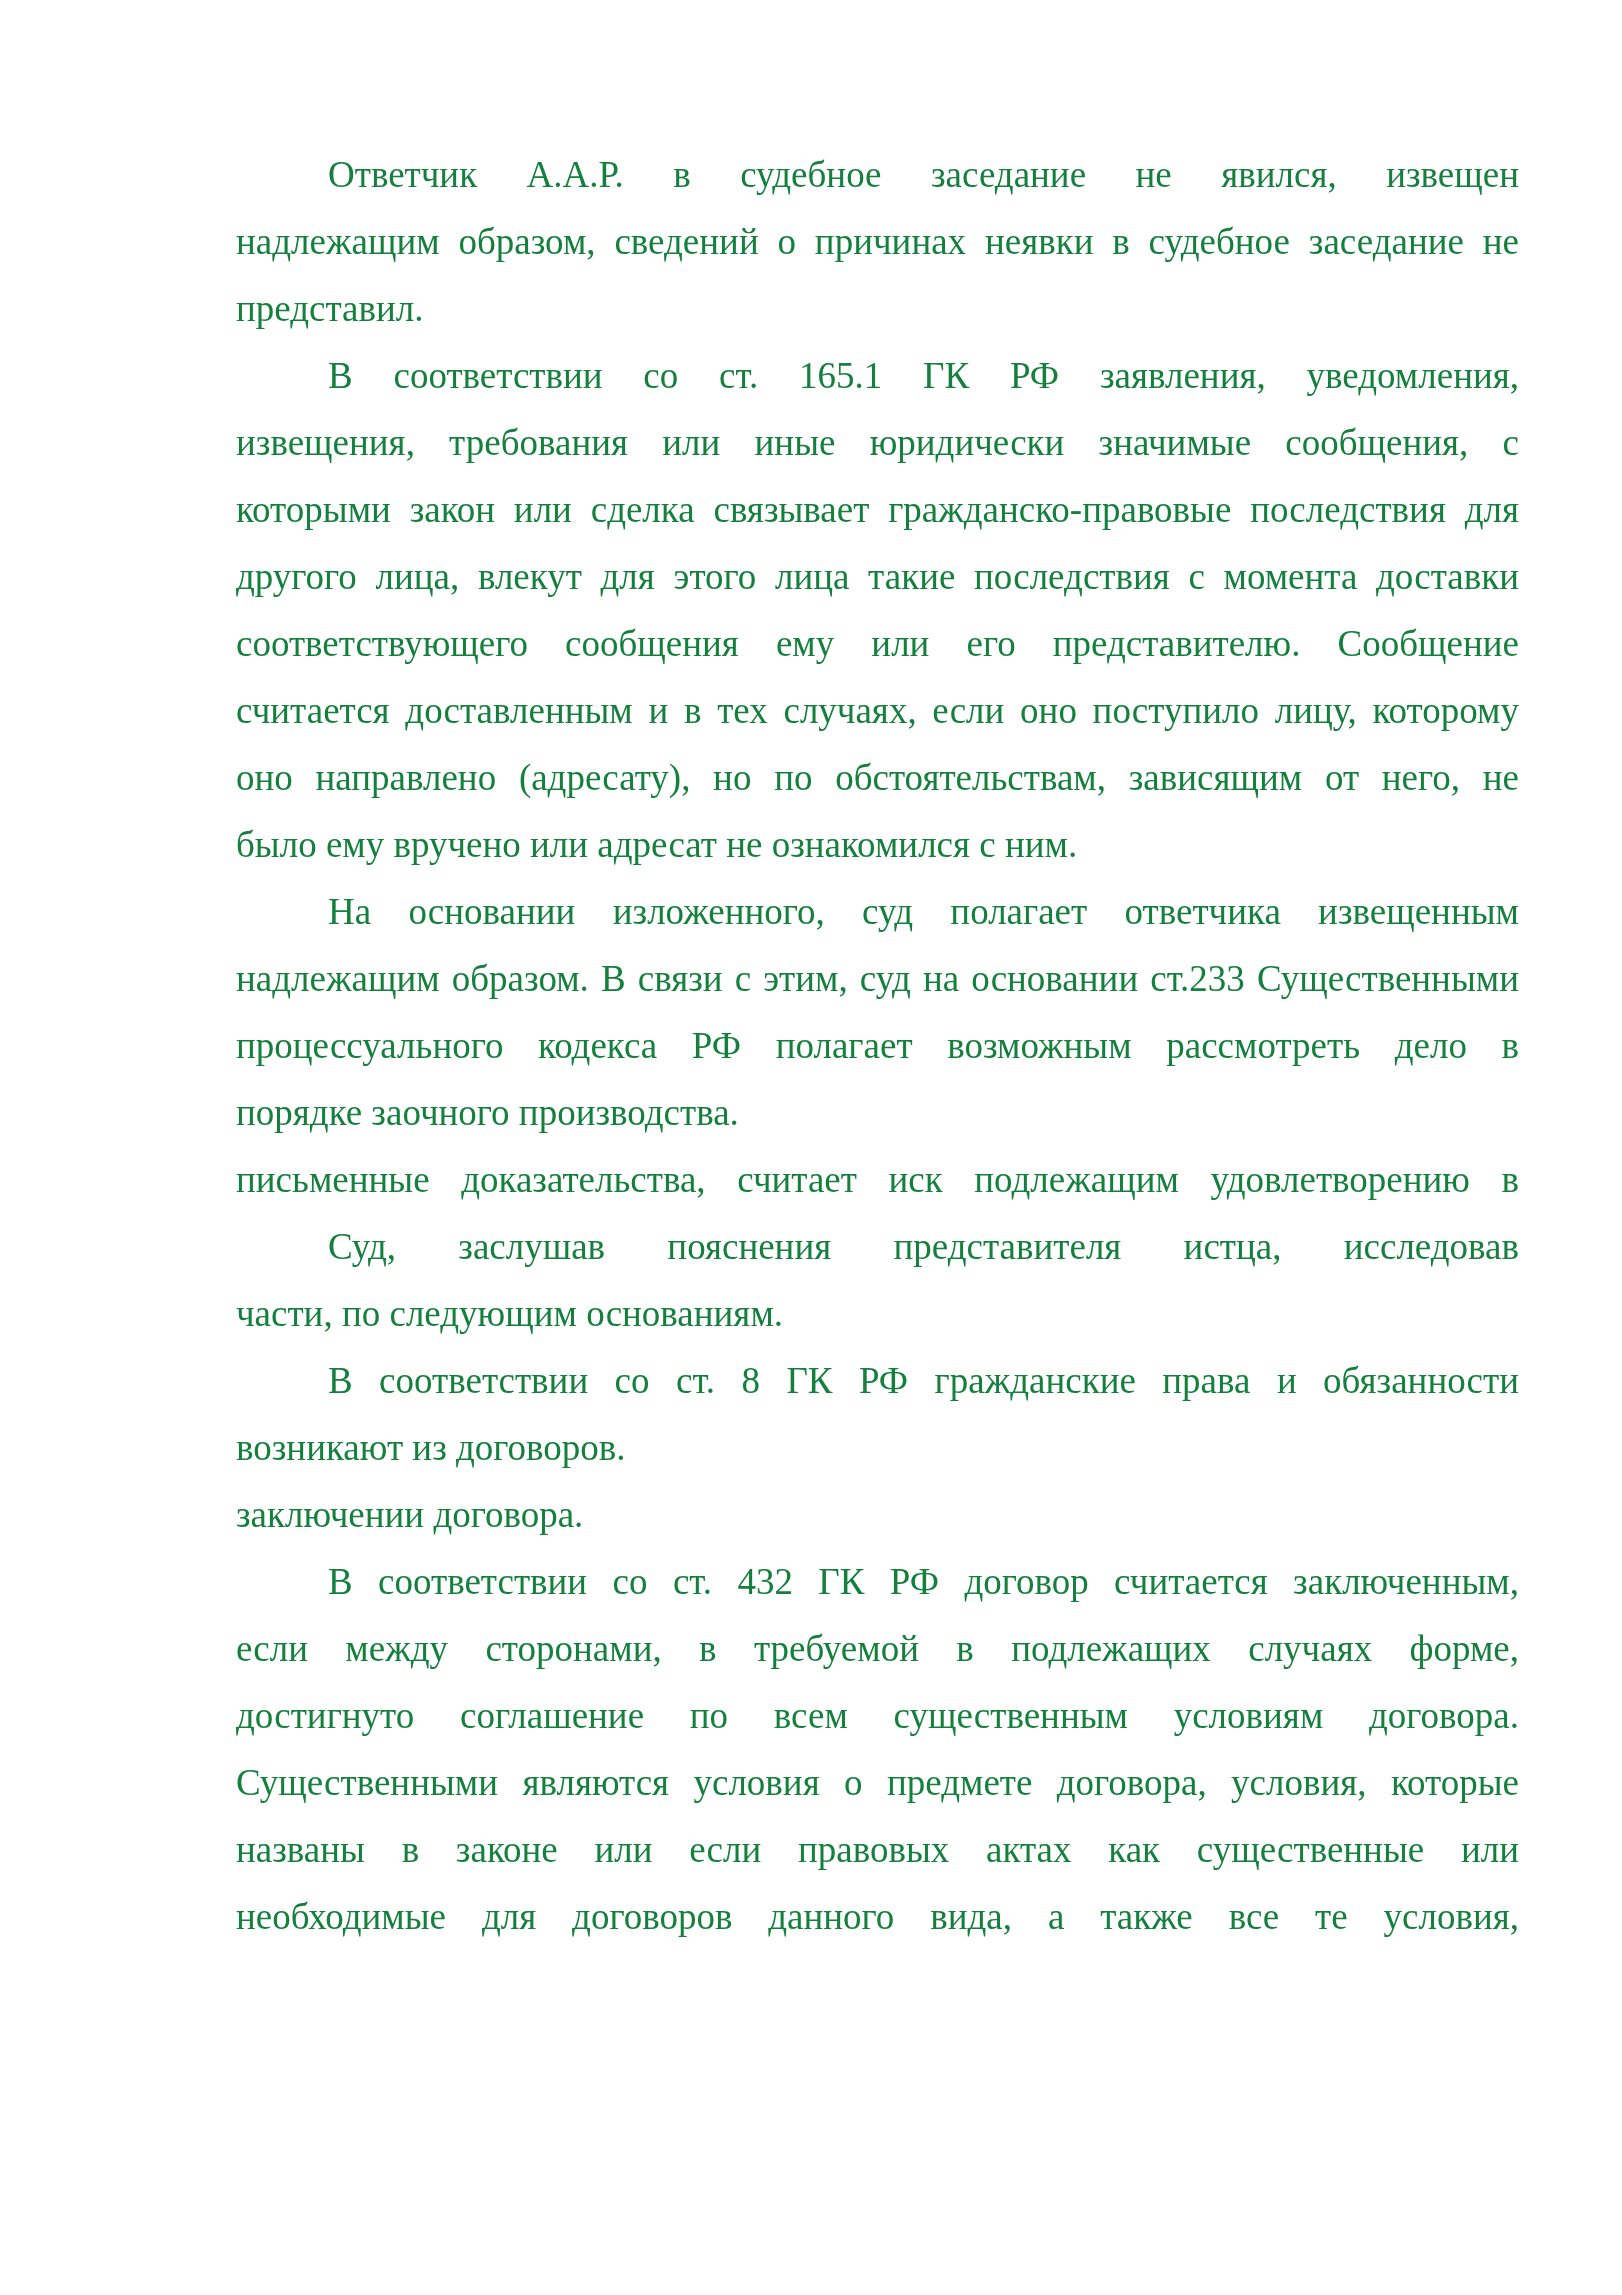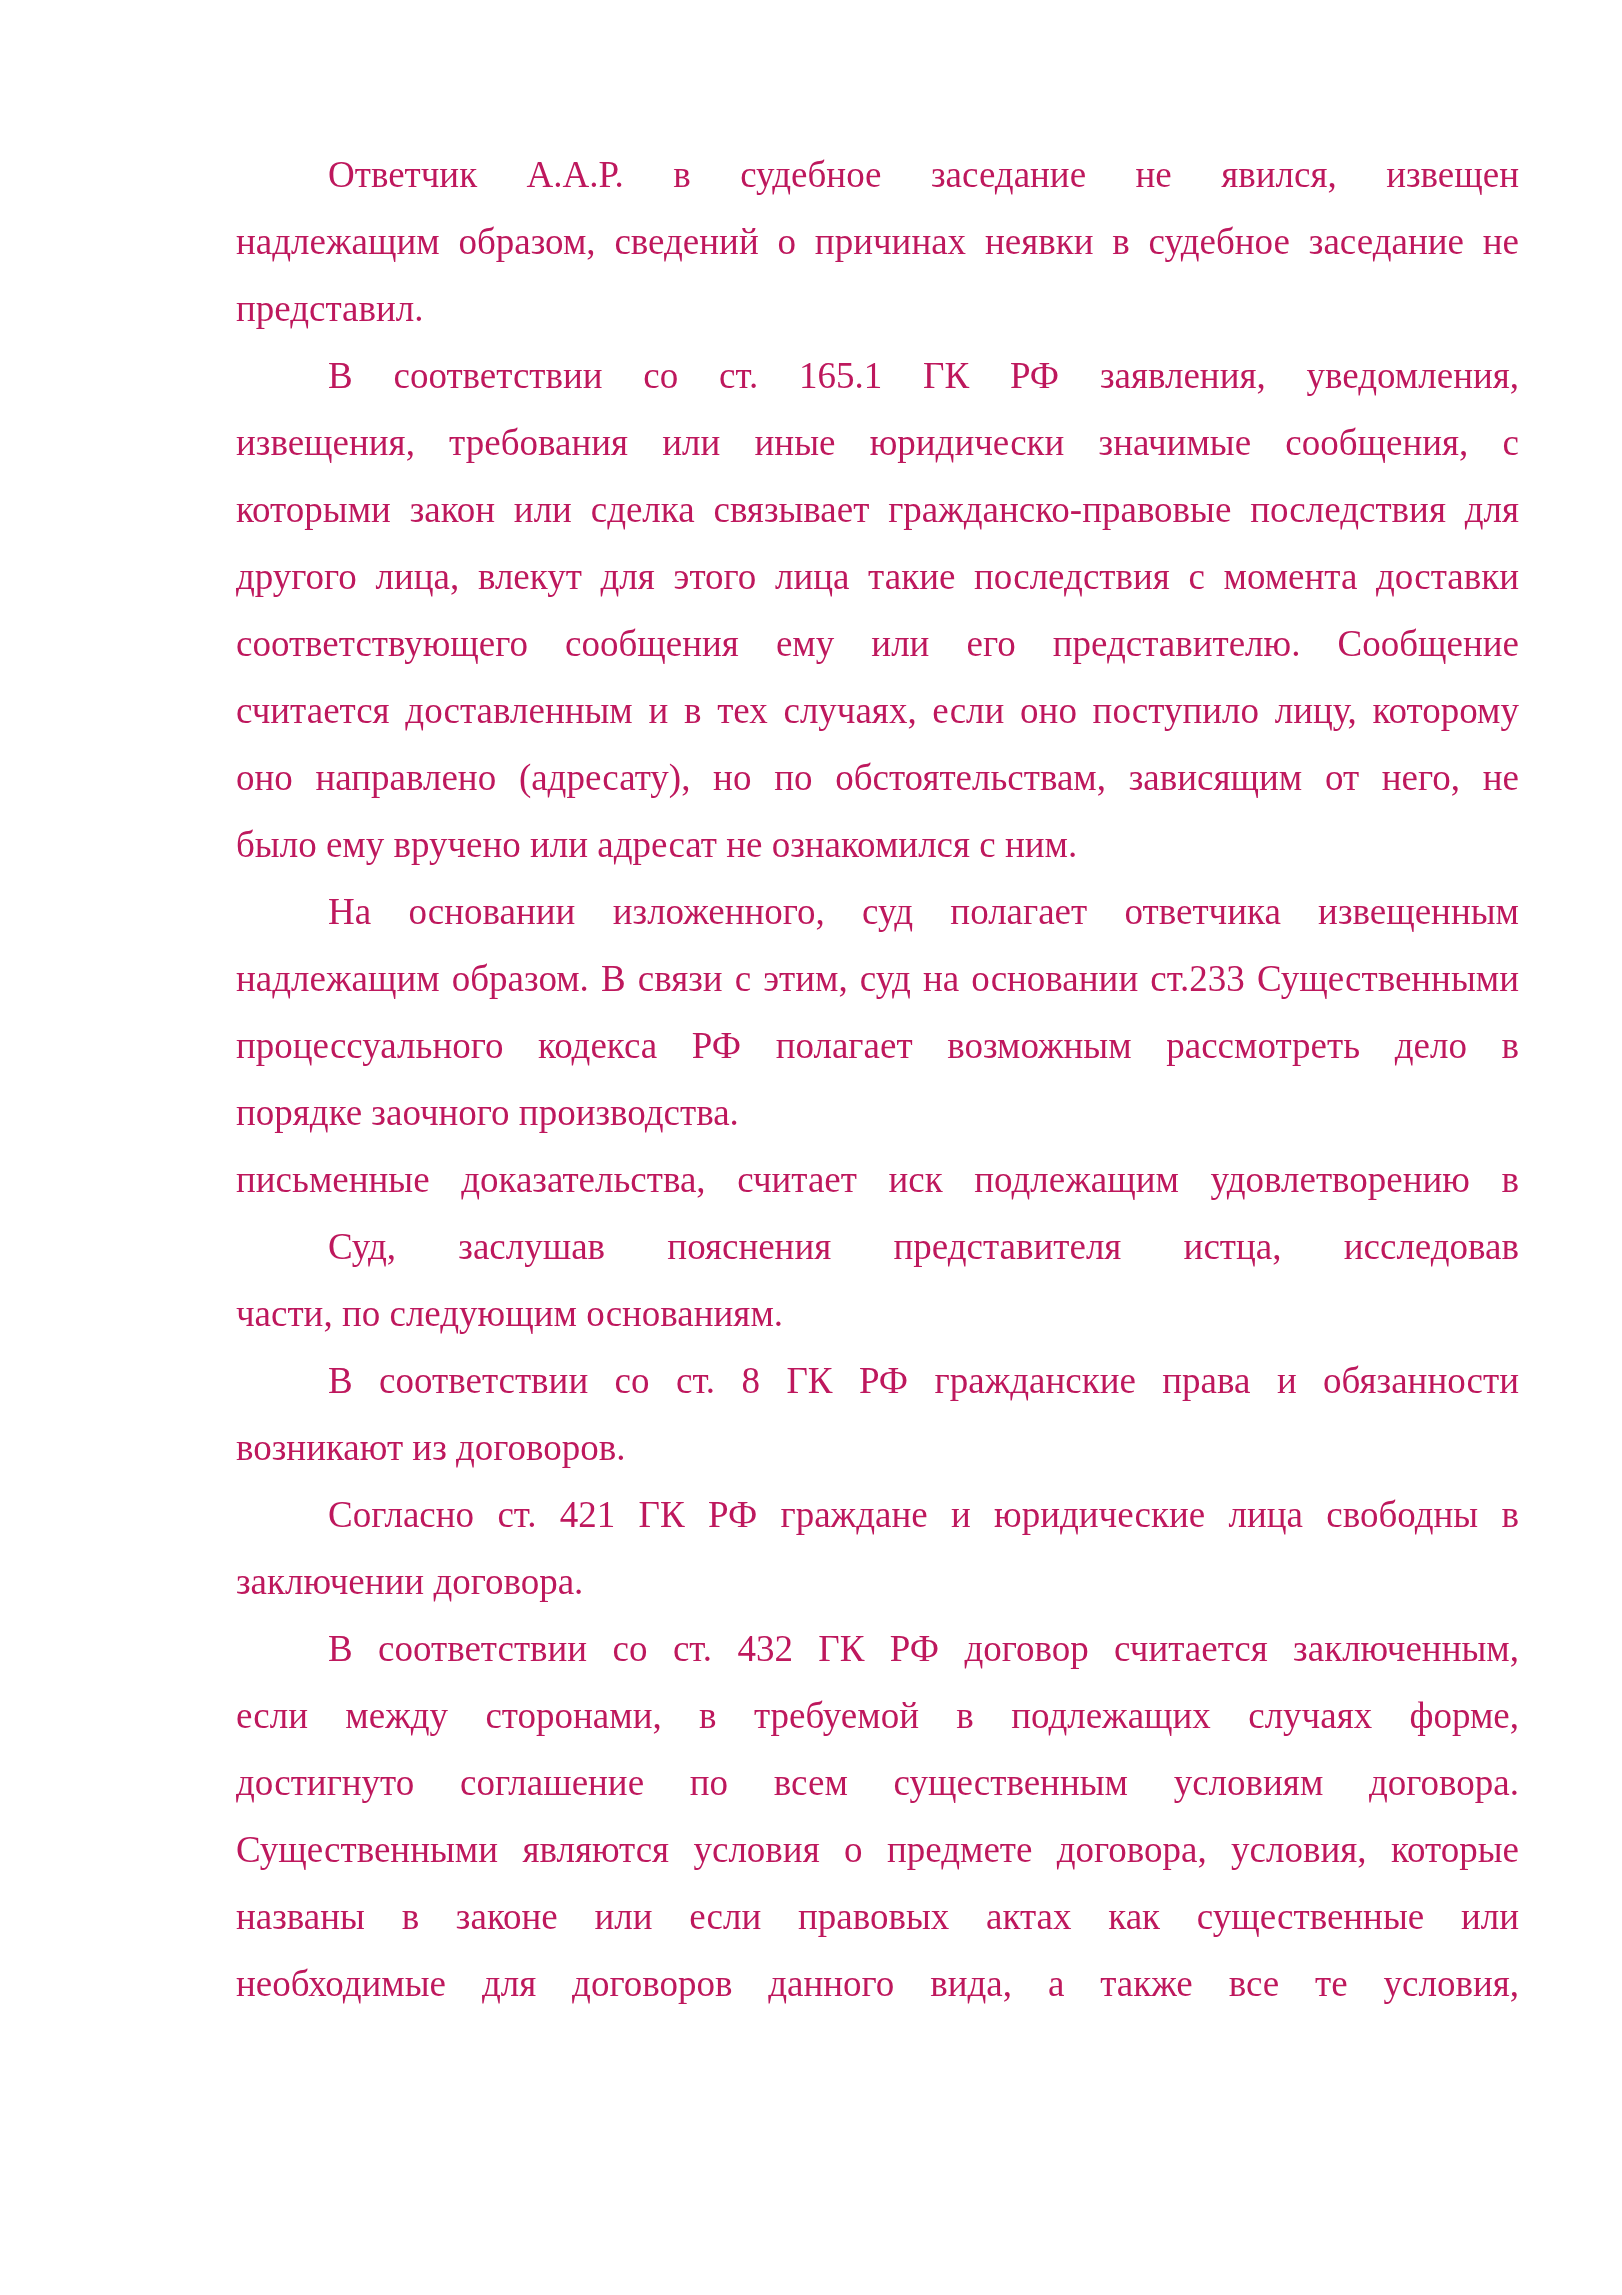--- a/index.html
+++ b/index.html
@@ -16,21 +16,21 @@
     font-family: "Liberation Serif", "DejaVu Serif", serif;
     color: #000000;
   }
   .text-block {
     position: absolute;
     top: 141px;
     left: 236px;
     width: 1283px;
     font-size: 37px;
     line-height: 67px;
-    color: #be185d;
+    color: #15803d;
   }
   .line {
     width: 100%;
   }
   .line.justify {
     text-align: justify;
     text-align-last: justify;
   }
   .line.left {
     text-align: right;
@@ -58,21 +58,20 @@
       <div class="line left">было ему вручено или адресат не ознакомился с ним.</div>
       <div class="line justify indent">На основании изложенного, суд полагает ответчика извещенным</div>
       <div class="line justify">надлежащим образом. В связи с этим, суд на основании ст.233 Существенными</div>
       <div class="line justify">процессуального кодекса РФ полагает возможным рассмотреть дело в</div>
       <div class="line left">порядке заочного производства.</div>
       <div class="line justify">письменные доказательства, считает иск подлежащим удовлетворению в</div>
       <div class="line justify indent">Суд, заслушав пояснения представителя истца, исследовав</div>
       <div class="line left">части, по следующим основаниям.</div>
       <div class="line justify indent">В соответствии со ст. 8 ГК РФ гражданские права и обязанности</div>
       <div class="line left">возникают из договоров.</div>
-      <div class="line justify indent">Согласно ст. 421 ГК РФ граждане и юридические лица свободны в</div>
       <div class="line left">заключении договора.</div>
       <div class="line justify indent">В соответствии со ст. 432 ГК РФ договор считается заключенным,</div>
       <div class="line justify">если между сторонами, в требуемой в подлежащих случаях форме,</div>
       <div class="line justify">достигнуто соглашение по всем существенным условиям договора.</div>
       <div class="line justify">Существенными являются условия о предмете договора, условия, которые</div>
       <div class="line justify">названы в законе или если правовых актах как существенные или</div>
       <div class="line justify">необходимые для договоров данного вида, а также все те условия,</div>
     </div>
 </div>
 

